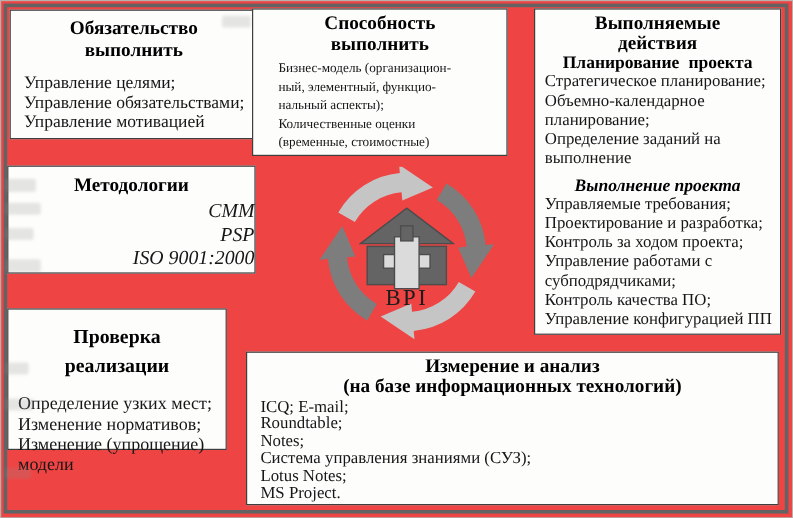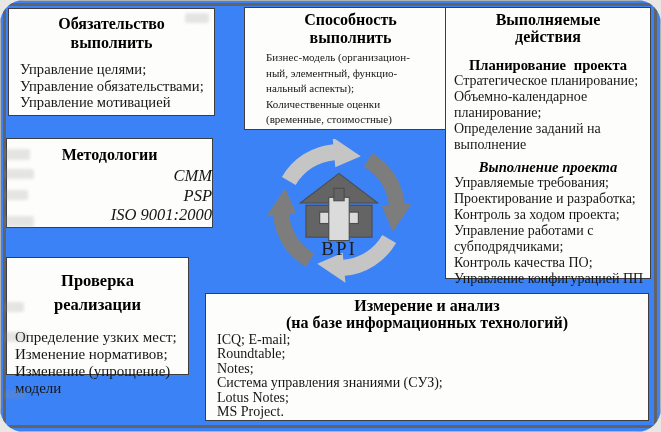--- a/index.html
+++ b/index.html
@@ -1,37 +1,36 @@
 <!DOCTYPE html>
 <html><head>
 <meta charset="utf-8">
 <style>
   html,body{margin:0;padding:0;background:#e8e7e4;}
   .page{
     position:relative;width:661px;height:432px;overflow:hidden;
-    background:#3b82f6;
+    background:#ef4444;
     font-family:"Liberation Serif","DejaVu Serif",serif;
     color:#161616;
-    border-radius:24px;
   }
   .outer-edge{position:absolute;inset:0;border:1px solid #b3b2af;pointer-events:none;}
   .frame{position:absolute;left:3px;top:3px;right:4px;bottom:4px;border:3px solid #636363;pointer-events:none;}
   .dbox{
     position:absolute;box-sizing:border-box;
     background:#fdfdfc;border:1.5px solid #3e3e3e;
     z-index:3;
   }
   .box-title{font-weight:bold;text-align:center;color:#000;}
   .ln{white-space:nowrap;}
   .t-commitment .box-title{font-size:16px;line-height:19px;padding-top:5px;}
   .items-commitment{margin-top:9px;padding-left:11px;font-size:14.6px;line-height:16.5px;}
   .t-capability .box-title{font-size:16px;line-height:18px;padding-top:3px;}
   .items-capability{margin-top:3px;padding-left:7px;font-size:11px;line-height:15.5px;margin-left:14px;}
   .t-actions .box-title{font-size:16px;line-height:17px;padding-top:3px;}
-  .sec-heading{font-weight:bold;text-align:center;font-size:14.6px;line-height:16px;margin-top:12px;color:#000;}
+  .sec-heading{font-weight:bold;text-align:center;font-size:14.6px;line-height:16px;margin-top:0;color:#000;}
   .sec-heading.planning{word-spacing:4px;}
   .sec-heading.execution{font-style:italic;margin-top:6px;}
   .items-actions{padding-left:8px;font-size:14px;line-height:16px;}
   .t-methodologies .box-title{font-size:16px;line-height:19px;padding-top:6px;}
   .items-methodologies{margin-top:2px;text-align:right;font-size:16.5px;line-height:19.5px;font-style:italic;}
   .t-verification .box-title{font-size:16.5px;line-height:24px;padding-top:11px;}
   .items-verification{margin-top:12px;padding-left:8px;font-size:15px;line-height:17px;}
   .t-measurement .box-title{font-size:16px;line-height:17px;padding-top:3px;}
   .items-measurement{margin-top:2px;padding-left:11px;font-size:14px;line-height:14.4px;}
   .center-graphic{position:absolute;left:254px;top:139px;width:170px;height:146px;z-index:2;}
@@ -65,21 +64,21 @@
       <div class="ln">Обязательство</div>
       <div class="ln">выполнить</div>
     </div>
     <div class="items-commitment">
       <div class="ln">Управление целями;</div>
       <div class="ln">Управление обязательствами;</div>
       <div class="ln">Управление мотивацией</div>
     </div>
   </div>
 
-  <div class="dbox t-capability" style="left:244px;top:7px;width:213px;height:123px;">
+  <div class="dbox t-capability" style="left:210px;top:7px;width:213px;height:123px;">
     <div class="box-title">
       <div class="ln">Способность</div>
       <div class="ln">выполнить</div>
     </div>
     <div class="items-capability">
       <div class="ln">Бизнес-модель (организацион-</div>
       <div class="ln">ный, элементный, функцио-</div>
       <div class="ln">нальный аспекты);</div>
       <div class="ln">Количественные оценки</div>
       <div class="ln">(временные, стоимостные)</div>

